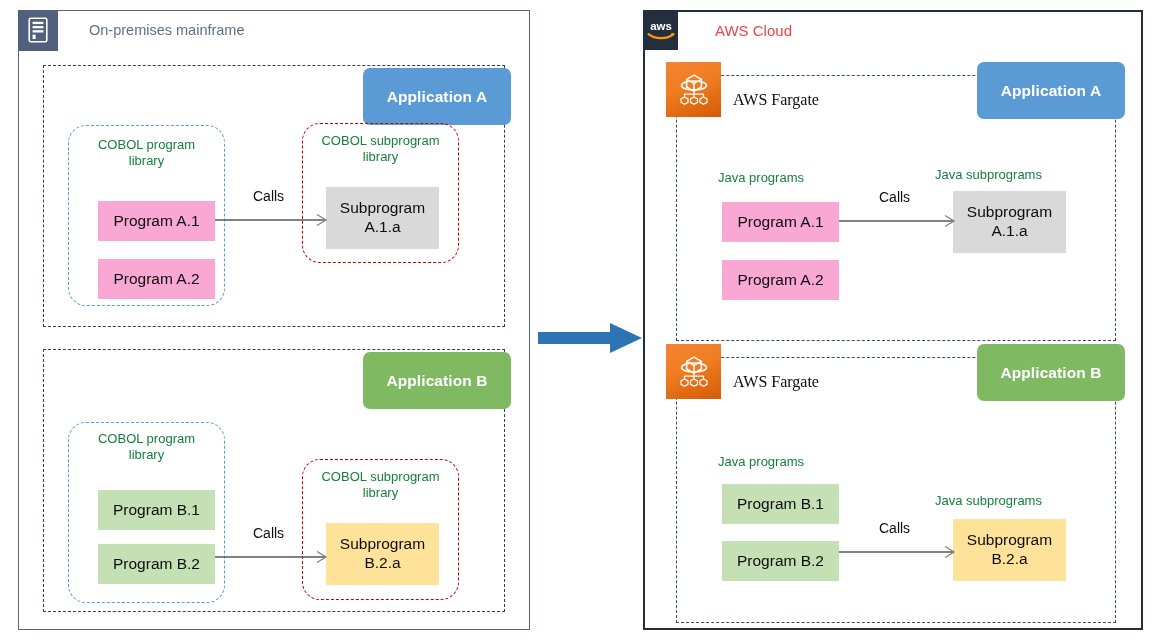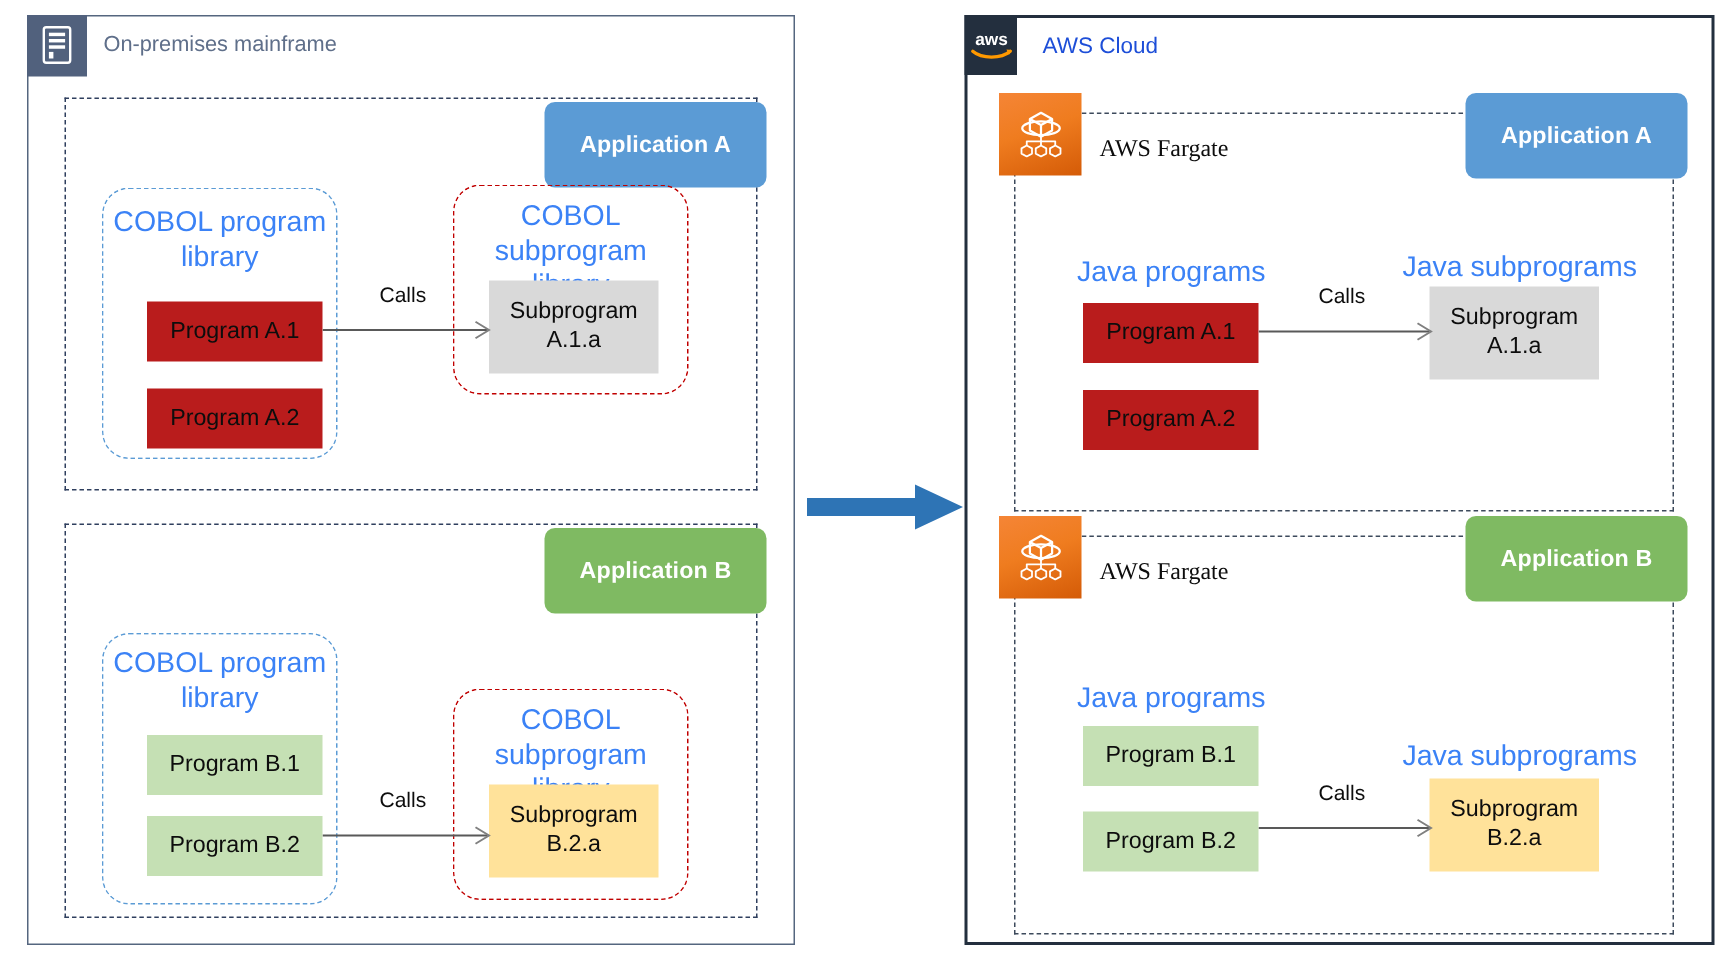--- a/index.html
+++ b/index.html
@@ -59,30 +59,31 @@
     top: -2px;
     width: 35px;
     height: 40px;
     background: #232f3e;
   }
   .panel-title {
     position: absolute;
     top: 11px;
     font-size: 14.5px;
     white-space: nowrap;
+    margin-left: 20px;
   }
   #onprem-title {
     left: 50px;
     color: #5f6f8a;
     font-family: "Liberation Sans", sans-serif;
   }
   #aws-title {
     left: 50px;
     top: 10px;
-    color: #1d4ed8;
+    color: #ef4444;
     font-size: 15px;
     font-family: "Liberation Sans", sans-serif;
   }
 
   
   .app-group {
     position: absolute;
     box-sizing: border-box;
   }
   .app-group.onprem {
@@ -113,40 +114,40 @@
     border-radius: 18px;
     background: transparent;
   }
   .lib-box.blue  { border: 1.4px dashed #5b9bd5; }
   .lib-box.red   { border: 1.4px dashed #c00000; }
 
   
   .lib-caption {
     position: absolute;
     text-align: center;
-    font-size: 19px;
-    color: #3b82f6;
+    font-size: 13px;
+    color: #15803d;
     line-height: 1.22;
     font-family: "Liberation Sans", sans-serif;
   }
 
   
   .block {
     position: absolute;
     box-sizing: border-box;
     display: flex;
     align-items: center;
     justify-content: center;
     text-align: center;
     font-size: 15.5px;
     color: #0d0d0d;
     line-height: 1.2;
     font-family: "Liberation Sans", sans-serif;
   }
-  .block.blue   { background: #b91c1c; }
+  .block.blue   { background: #f9a8d4; }
   .block.green  { background: #c5e0b4; }
   .block.gray   { background: #d9d9d9; }
   .block.yellow { background: #ffe29a; }
 
   
   .calls-arrow { position: absolute; }
   .calls-label {
     position: absolute;
     font-size: 14px;
     color: #0d0d0d;

